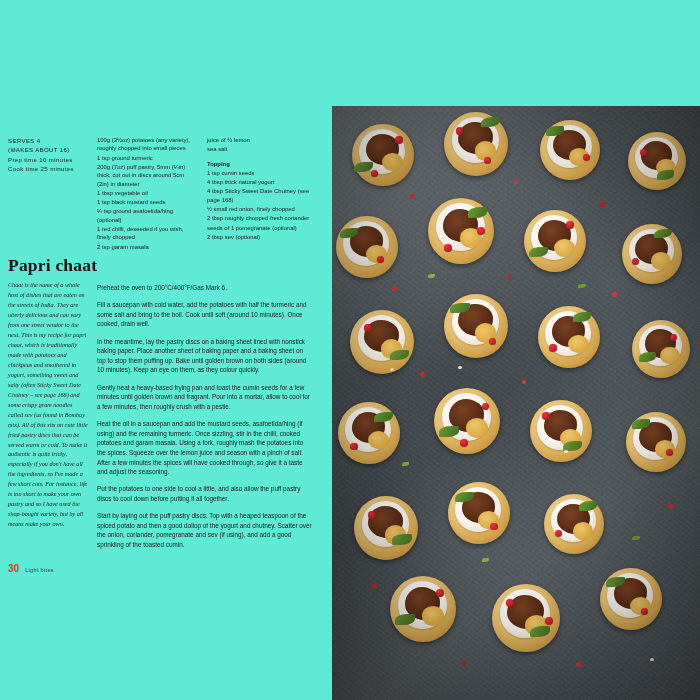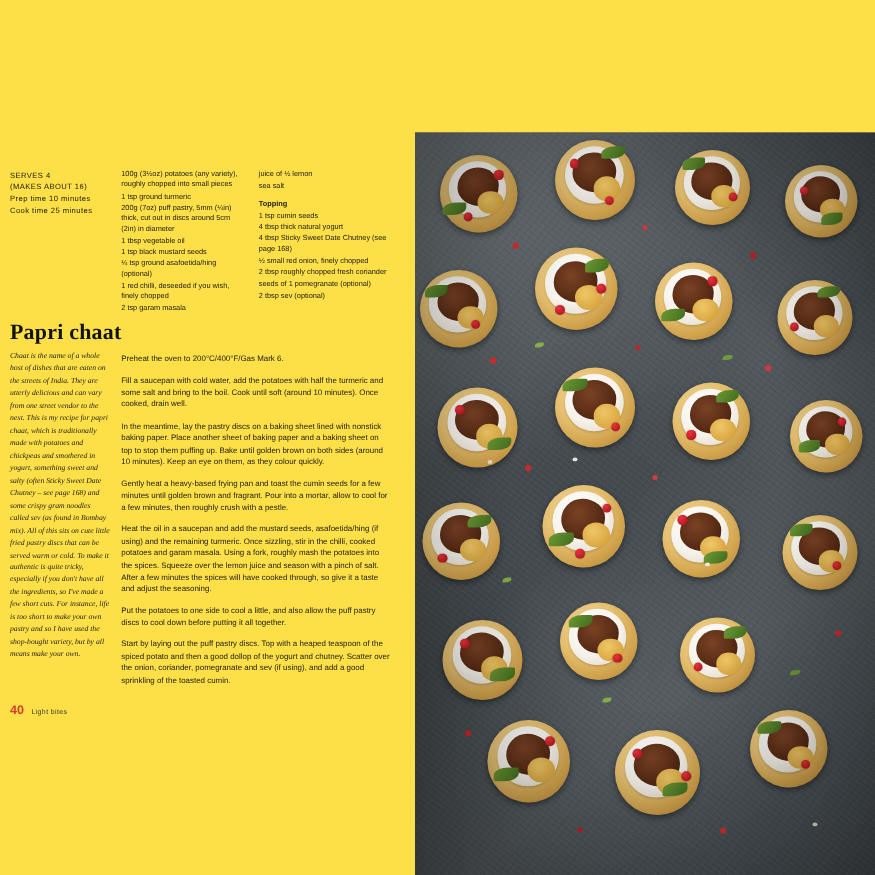--- a/index.html
+++ b/index.html
@@ -4,21 +4,21 @@
 <style>
   html, body {
     margin: 0;
     padding: 0;
     background: #ffffff;
   }
   .page {
     position: relative;
     width: 700px;
     height: 700px;
-    background: #fde047;
+    background: #5eead4;
     font-family: "Liberation Serif", serif;
     overflow: hidden;
   }
 
   
   .left-page {
     position: absolute;
     left: 0;
     top: 0;
     width: 332px;
@@ -263,21 +263,21 @@
       <p>Preheat the oven to 200°C/400°F/Gas Mark 6.</p>
       <p>Fill a saucepan with cold water, add the potatoes with half the turmeric and some salt and bring to the boil. Cook until soft (around 10 minutes). Once cooked, drain well.</p>
       <p>In the meantime, lay the pastry discs on a baking sheet lined with nonstick baking paper. Place another sheet of baking paper and a baking sheet on top to stop them puffing up. Bake until golden brown on both sides (around 10 minutes). Keep an eye on them, as they colour quickly.</p>
       <p>Gently heat a heavy-based frying pan and toast the cumin seeds for a few minutes until golden brown and fragrant. Pour into a mortar, allow to cool for a few minutes, then roughly crush with a pestle.</p>
       <p>Heat the oil in a saucepan and add the mustard seeds, asafoetida/hing (if using) and the remaining turmeric. Once sizzling, stir in the chilli, cooked potatoes and garam masala. Using a fork, roughly mash the potatoes into the spices. Squeeze over the lemon juice and season with a pinch of salt. After a few minutes the spices will have cooked through, so give it a taste and adjust the seasoning.</p>
       <p>Put the potatoes to one side to cool a little, and also allow the puff pastry discs to cool down before putting it all together.</p>
       <p>Start by laying out the puff pastry discs. Top with a heaped teaspoon of the spiced potato and then a good dollop of the yogurt and chutney. Scatter over the onion, coriander, pomegranate and sev (if using), and add a good sprinkling of the toasted cumin.</p>
     </div>
 
     <div class="folio">
-      <span class="num">40</span>
+      <span class="num">30</span>
       <span class="sect">Light bites</span>
     </div>
 
   </div>
 
   <div class="photo">
     <div class="slate"></div>
     <div class="grain"></div>
 
     <div class="bite" style="left:20px;  top:18px;  width:62px; height:62px;">

